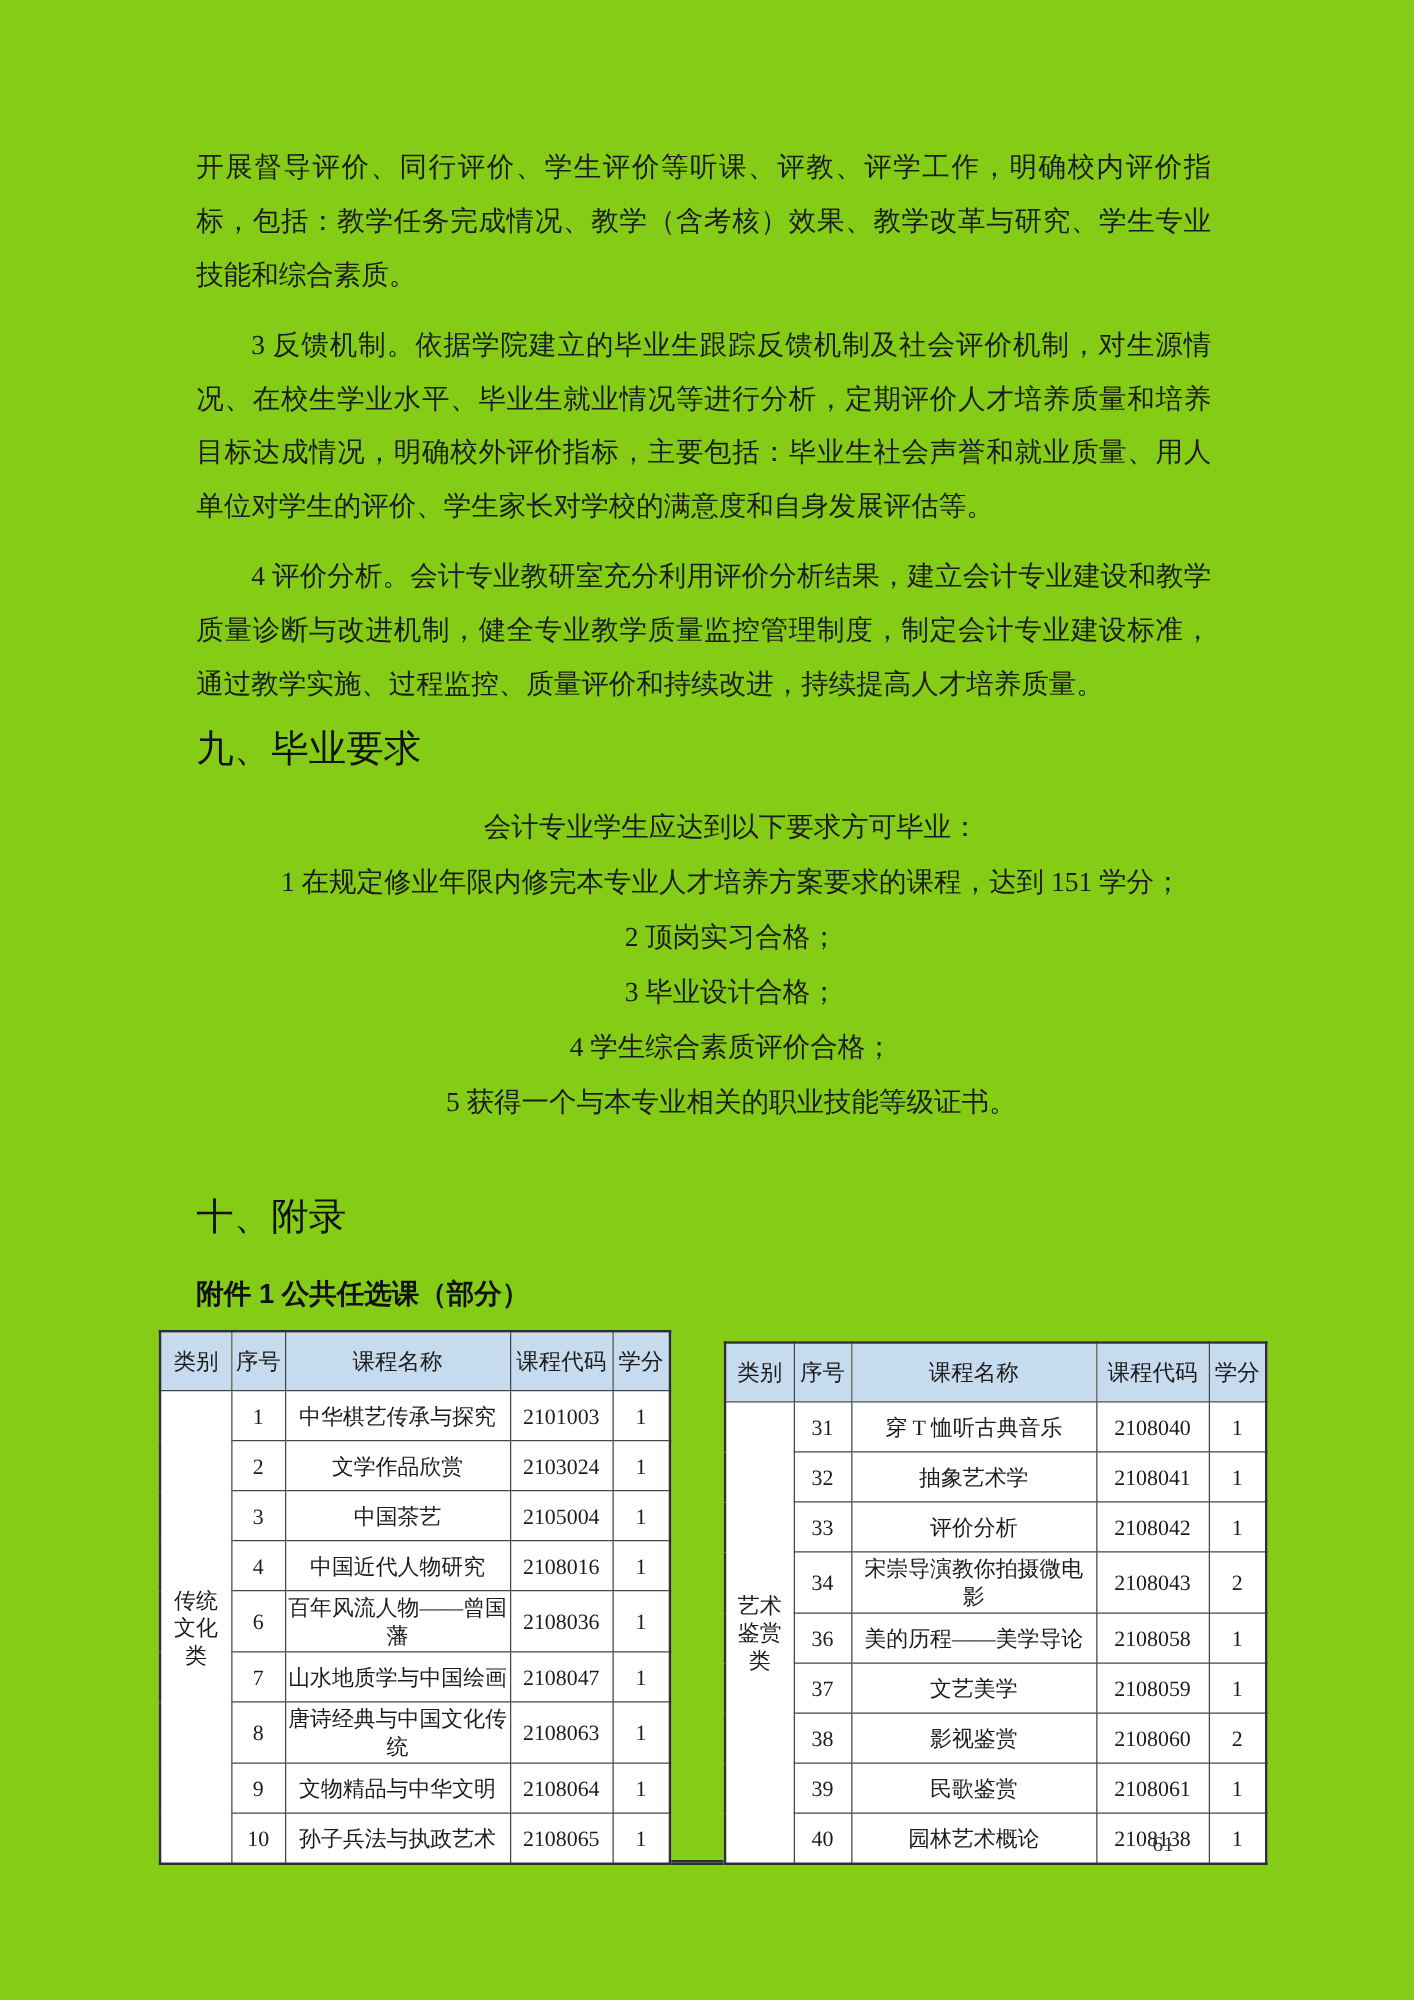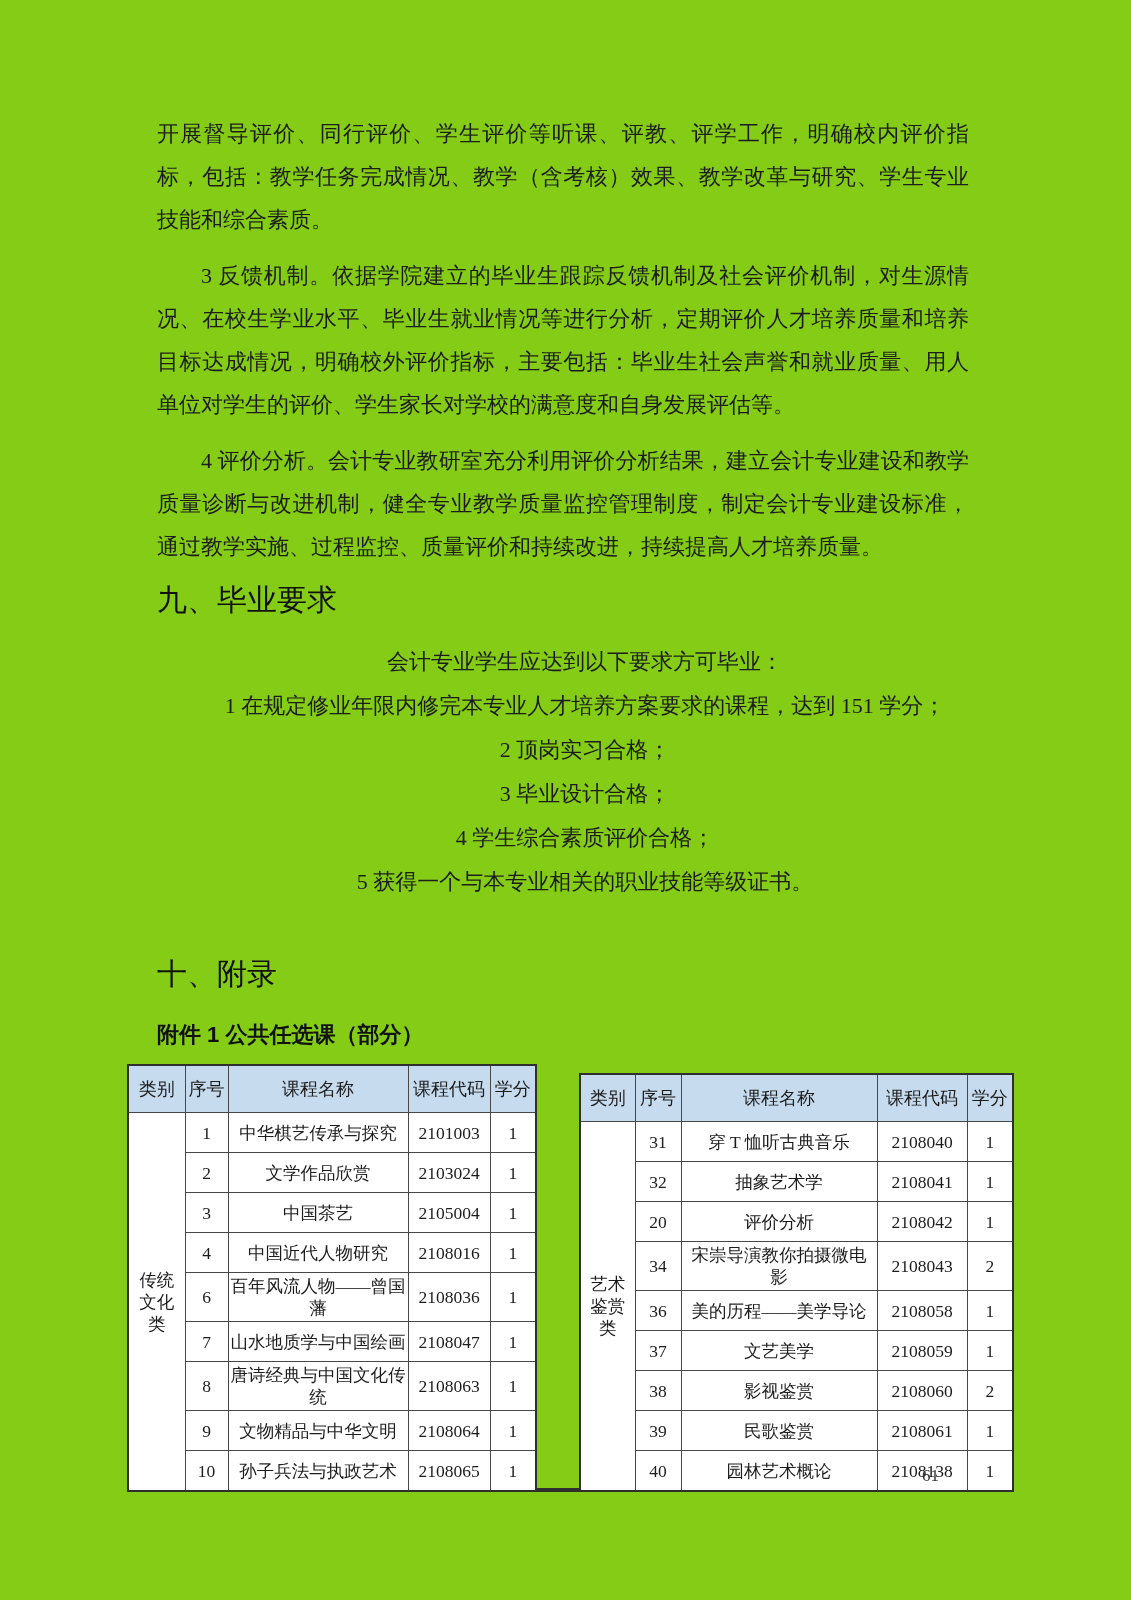--- a/index.html
+++ b/index.html
@@ -199,21 +199,21 @@
             <td>2108040</td>
             <td>1</td>
           </tr>
           <tr>
             <td>32</td>
             <td>抽象艺术学</td>
             <td>2108041</td>
             <td>1</td>
           </tr>
           <tr>
-            <td>20</td>
+            <td>33</td>
             <td>评价分析</td>
             <td>2108042</td>
             <td>1</td>
           </tr>
           <tr>
             <td>34</td>
             <td>宋崇导演教你拍摄微电影</td>
             <td>2108043</td>
             <td>2</td>
           </tr>

